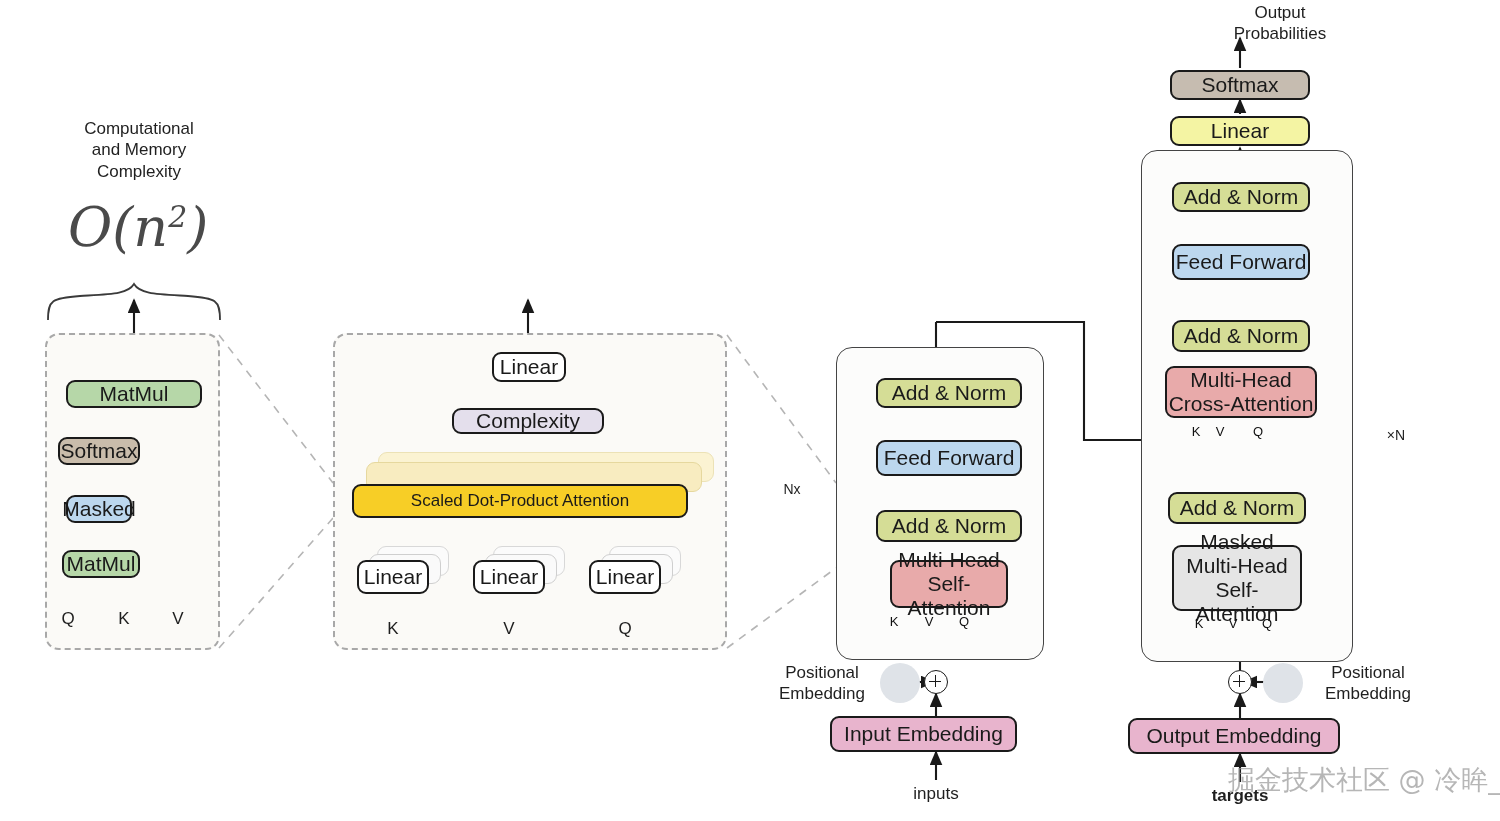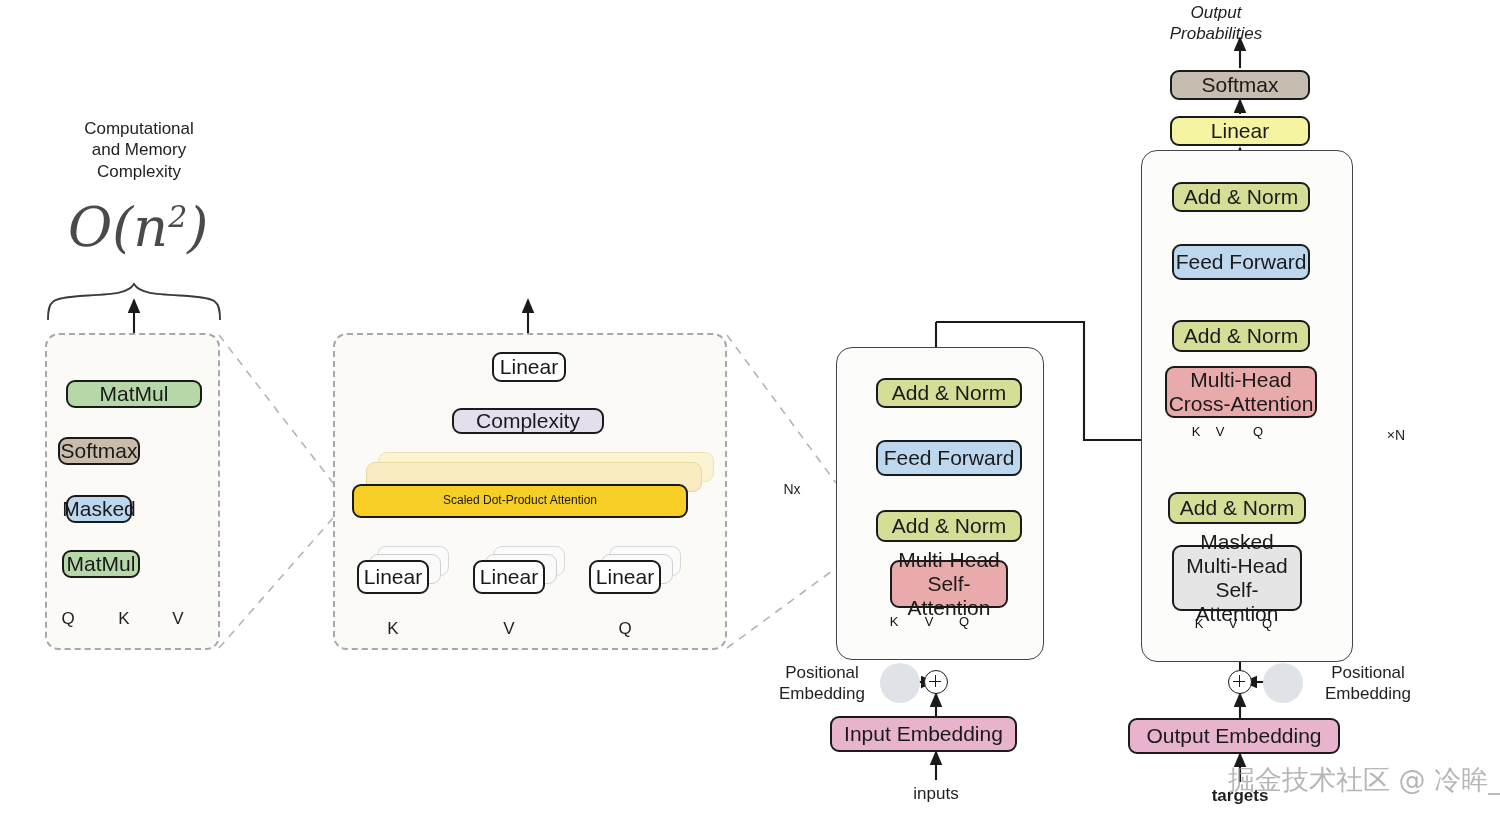--- a/index.html
+++ b/index.html
@@ -241,21 +241,21 @@
   <div class="lbl" style="left:112px; top:608px; width:24px;">K</div>
   <div class="lbl" style="left:166px; top:608px; width:24px;">V</div>
 
   <div class="panel" style="left:333px; top:333px; width:394px; height:317px;"></div>
 
   <div class="node" style="left:492px; top:352px; width:74px; height:30px; background:#ffffff;">Linear</div>
   <div class="node" style="left:452px; top:408px; width:152px; height:26px; background:#e4dfec;">Complexity</div>
 
   <div class="ghost" style="left:378px; top:452px; width:336px; height:30px; background:#fbf3d2; border:1.6px solid #ece2b6;"></div>
   <div class="ghost" style="left:366px; top:462px; width:336px; height:30px; background:#f8ecc0; border:1.6px solid #e6d89e;"></div>
-  <div class="node" style="left:352px; top:484px; width:336px; height:34px; background:#f7ce26; font-size:12px;">Scaled Dot-Product Attention</div>
+  <div class="node" style="left:352px; top:484px; width:336px; height:34px; background:#f7ce26; font-size:17px;">Scaled Dot-Product Attention</div>
 
   <div class="ghost" style="left:377px; top:546px; width:72px; height:30px; background:#fbfbfb; border:1.6px solid #d8d8d8;"></div>
   <div class="ghost" style="left:369px; top:554px; width:72px; height:30px; background:#fafafa; border:1.6px solid #cfcfcf;"></div>
   <div class="node" style="left:357px; top:560px; width:72px; height:34px; background:#ffffff;">Linear</div>
 
   <div class="ghost" style="left:493px; top:546px; width:72px; height:30px; background:#fbfbfb; border:1.6px solid #d8d8d8;"></div>
   <div class="ghost" style="left:485px; top:554px; width:72px; height:30px; background:#fafafa; border:1.6px solid #cfcfcf;"></div>
   <div class="node" style="left:473px; top:560px; width:72px; height:34px; background:#ffffff;">Linear</div>
 
   <div class="ghost" style="left:609px; top:546px; width:72px; height:30px; background:#fbfbfb; border:1.6px solid #d8d8d8;"></div>
@@ -281,21 +281,21 @@
   <div class="lbl qkv" style="left:956px; top:614px; width:16px;">Q</div>
 
   <div class="lbl" style="left:762px; top:662px; width:120px;">Positional
 Embedding</div>
   <div class="sineblob" style="left:880px; top:663px;"></div>
   <div class="plus" style="left:924px; top:670px;"></div>
 
   <div class="node" style="left:830px; top:716px; width:187px; height:36px; background:#e8b4cd;">Input Embedding</div>
   <div class="lbl" style="left:896px; top:783px; width:80px;">inputs</div>
 
-  <div class="lbl" style="left:1156px; top:2px; width:120px;font-style:italic;">Output
+  <div class="lbl" style="left:1220px; top:2px; width:120px;">Output
 Probabilities</div>
 
   <div class="node" style="left:1170px; top:70px; width:140px; height:30px; background:#c6bcb0;">Softmax</div>
   <div class="node" style="left:1170px; top:116px; width:140px; height:30px; background:#f4f4a3;">Linear</div>
 
   <div class="solidpanel" style="left:1141px; top:150px; width:212px; height:512px;"></div>
 
   <div class="lbl small" style="left:1376px; top:427px; width:40px;">×N</div>
 
   <div class="node" style="left:1172px; top:182px; width:138px; height:30px; background:#d5dd96;">Add &amp; Norm</div>

